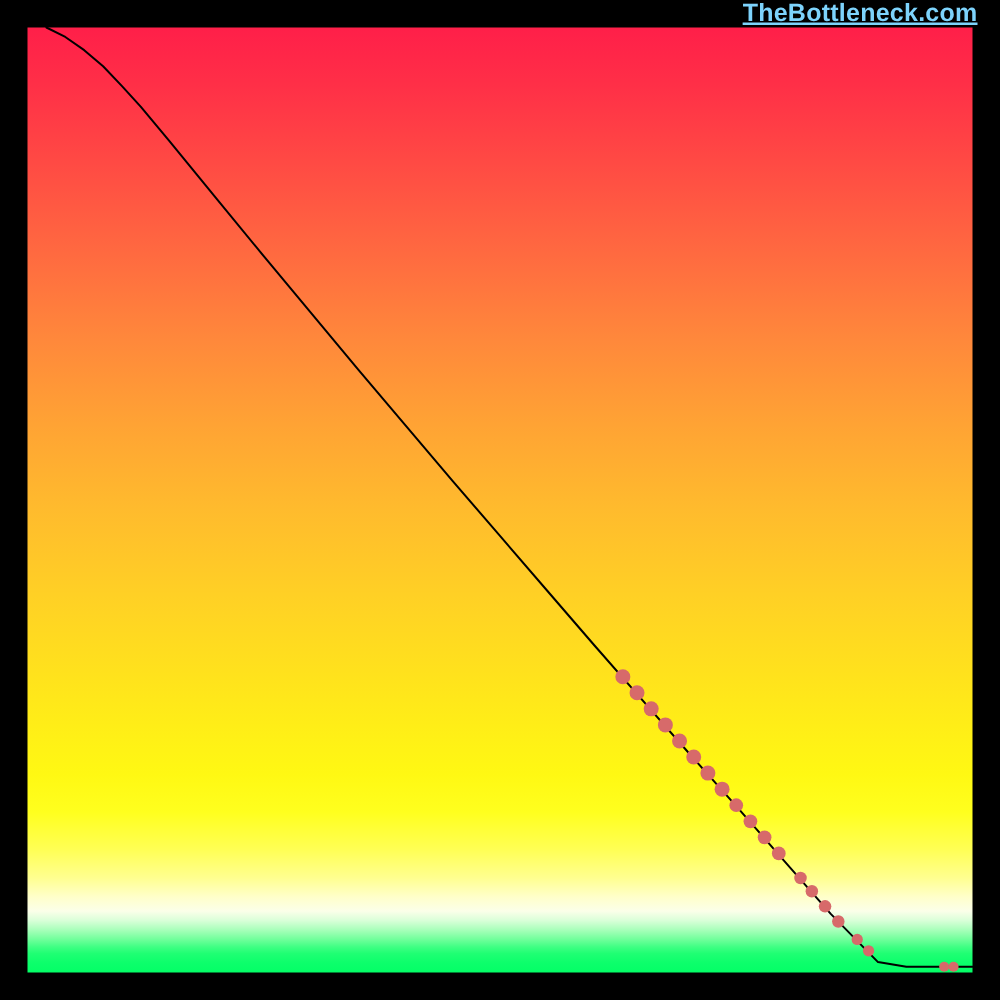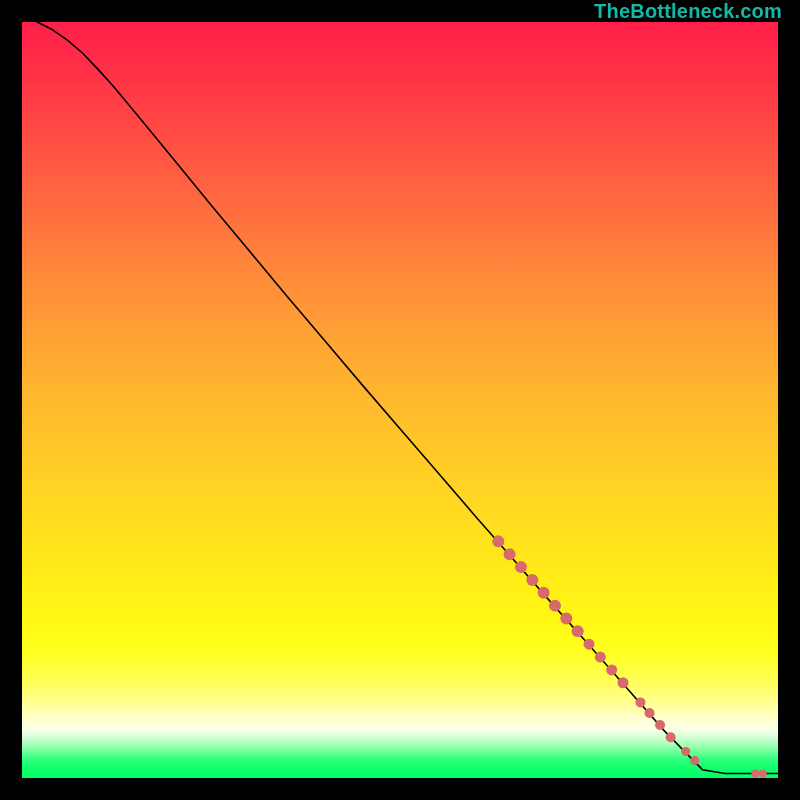--- a/index.html
+++ b/index.html
@@ -51,22 +51,23 @@
     height: 756px;
     overflow: visible;
   }
   .watermark {
     position: absolute;
     top: 0px;
     right: 18px;
     font-family: Arial, Helvetica, sans-serif;
     font-size: 20px;
     font-weight: 600;
-    color: #14b8a6;
+    color: #7dd3fc;
     letter-spacing: 0.2px;
+    text-decoration: underline;
   }
 </style>
 </head>
 <body>
 <div class="stage">
 
   <div class="plot"></div>
 
   <svg class="curve" viewBox="0 0 756 756" preserveAspectRatio="none">
     <path d="M15.12 0.00 L30.24 7.56 L45.36 18.14 L60.48 31.00 L75.60 46.87 L90.72 63.50 L113.40 90.72 L151.20 136.84 L189.00 182.95 L226.80 228.31 L264.60 273.67 L302.40 318.28 L340.20 362.88 L378.00 406.73 L415.80 450.58 L453.60 494.42 L491.40 537.52 L529.20 580.61 L567.00 622.94 L604.80 666.04 L642.60 709.13 L680.40 747.68 L703.08 751.46 L718.20 751.46 L733.32 751.46 L740.88 751.46 L748.44 751.46 L756.00 751.46" fill="none" stroke="#000000" stroke-width="1.6" stroke-linecap="round" stroke-linejoin="round"></path>

